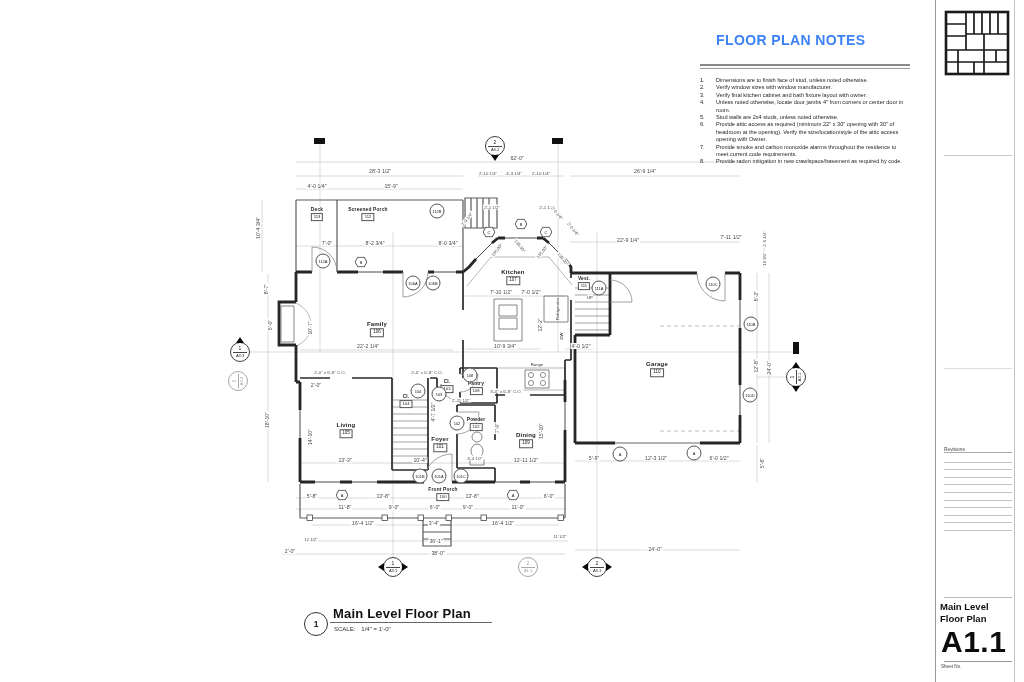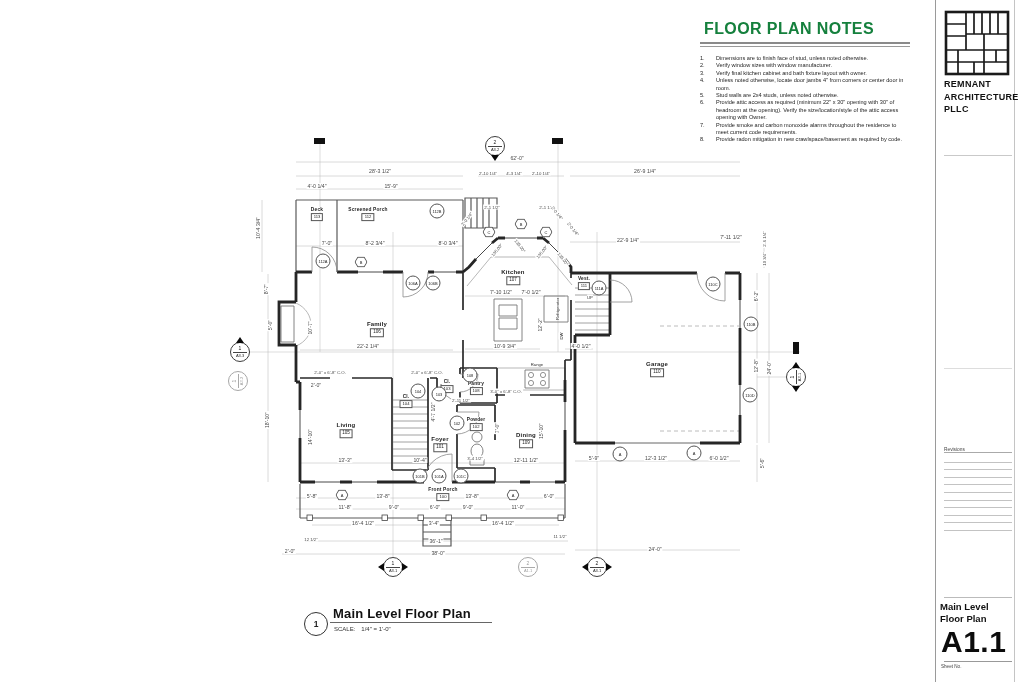--- a/index.html
+++ b/index.html
@@ -29,21 +29,21 @@
   .ms{font-size:4px;line-height:4.5px;color:#222;}
   .mline{width:14px;border-top:.6px solid #444;margin:1px 0;}
   .faint{opacity:.45;}
   .arr{position:absolute;width:0;height:0;border:4.5px solid transparent;}
   .arrU{left:50%;bottom:96%;transform:translateX(-50%);border-bottom:6px solid #0a0a0a;}
   .arrD{left:50%;top:96%;transform:translateX(-50%);border-top:6px solid #0a0a0a;}
   .arrL{right:96%;top:50%;transform:translateY(-50%);border-right:6px solid #0a0a0a;}
   .arrR{left:96%;top:50%;transform:translateY(-50%);border-left:6px solid #0a0a0a;}
   
   .notes{position:absolute;left:700px;top:16px;width:210px;}
-  .notes h2{margin:4px;font-size:16px;letter-spacing:.4px;font-weight:700;color:#15803d;}
+  .notes h2{margin:16px;font-size:14px;letter-spacing:.4px;font-weight:700;color:#3b82f6;}
   .notes .rule{margin-top:4px;height:2px;border-top:2.5px solid #8a8a8a;border-bottom:1px solid #9a9a9a;}
   .notes ol{list-style:none;margin:8px 0 0 0;padding:0;}
   .notes li{display:flex;font-size:5.6px;line-height:7.4px;color:#1f1f1f;}
   .notes li .n{width:16px;flex:none;}
   .notes li .t{flex:1;}
   
   .tbline{position:absolute;background:#9a9a9a;}
   .tb{position:absolute;left:935px;top:0;width:89px;height:682px;}
   .tb .inner{position:absolute;}
   .firm{position:absolute;left:9px;top:78px;font-size:9px;font-weight:700;letter-spacing:.3px;line-height:12.5px;color:#111;}
@@ -419,25 +419,20 @@
   </section>
 
   <div class="tbline" style="left:935px;top:0;width:1px;height:682px;"></div>
   <div class="tbline" style="left:1014px;top:0;width:1px;height:682px;background:#c4c4c4;"></div>
   <aside class="tb">
     <svg class="inner" style="left:9px;top:10px;" width="66" height="66" viewBox="0 0 66 66">
       <rect x="2" y="2" width="62" height="62" fill="none" stroke="#1a1a1a" stroke-width="2.6"></rect>
       <path d="M22,2 V40 M30,2 V24 M38,2 V24 M46,2 V24 M54,2 V24 M22,24 H64 M2,14 H22 M2,26 H22 M2,40 H64
                M40,24 V40 M14,40 V64 M2,52 H14 M40,40 V64 M52,40 V52 M14,52 H64 M30,52 V64" stroke="#1a1a1a" stroke-width="1.7" fill="none"></path>
     </svg>
-    <div class="firm">
-      <div>REMNANT</div>
-      <div>ARCHITECTURE</div>
-      <div>PLLC</div>
-    </div>
     <div class="divider" style="top:155px;"></div>
     <div class="divider" style="top:368px;border-top-color:#ddd;"></div>
     <div class="rev-label">Revisions</div>
     <div class="rev-lines" id="rev-lines">
         <div></div>
         <div></div>
         <div></div>
         <div></div>
         <div></div>
         <div></div>

